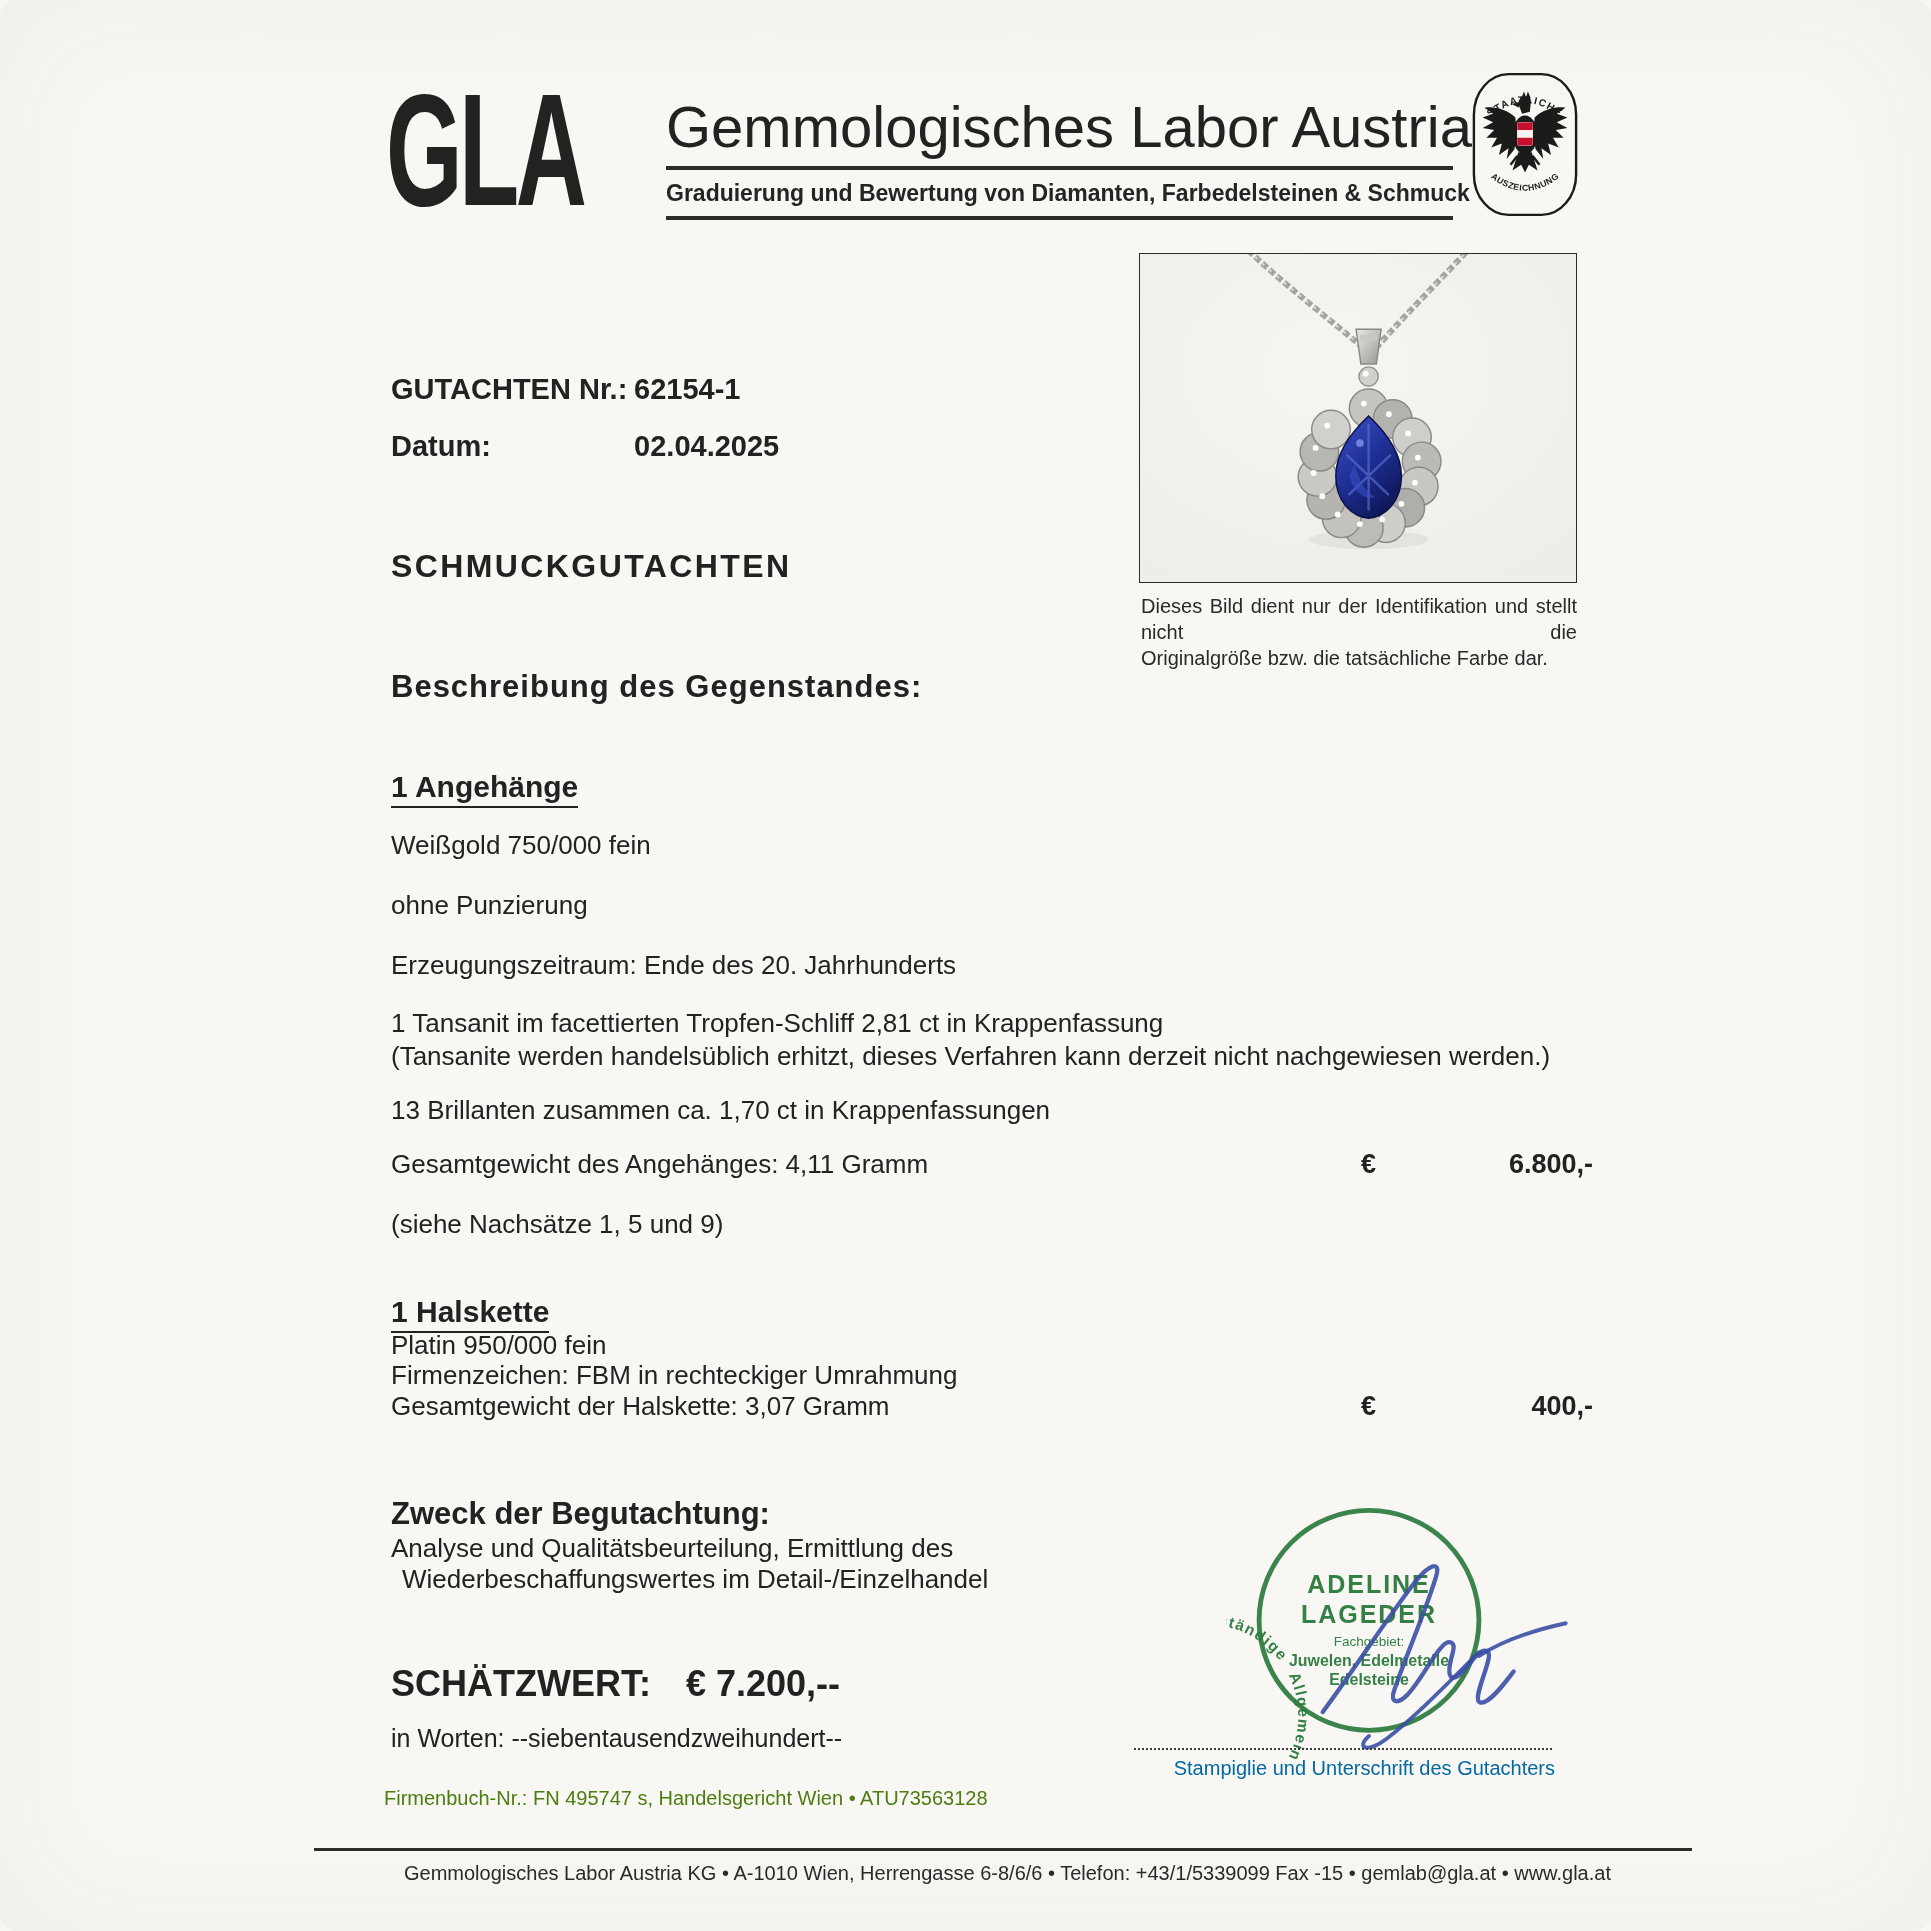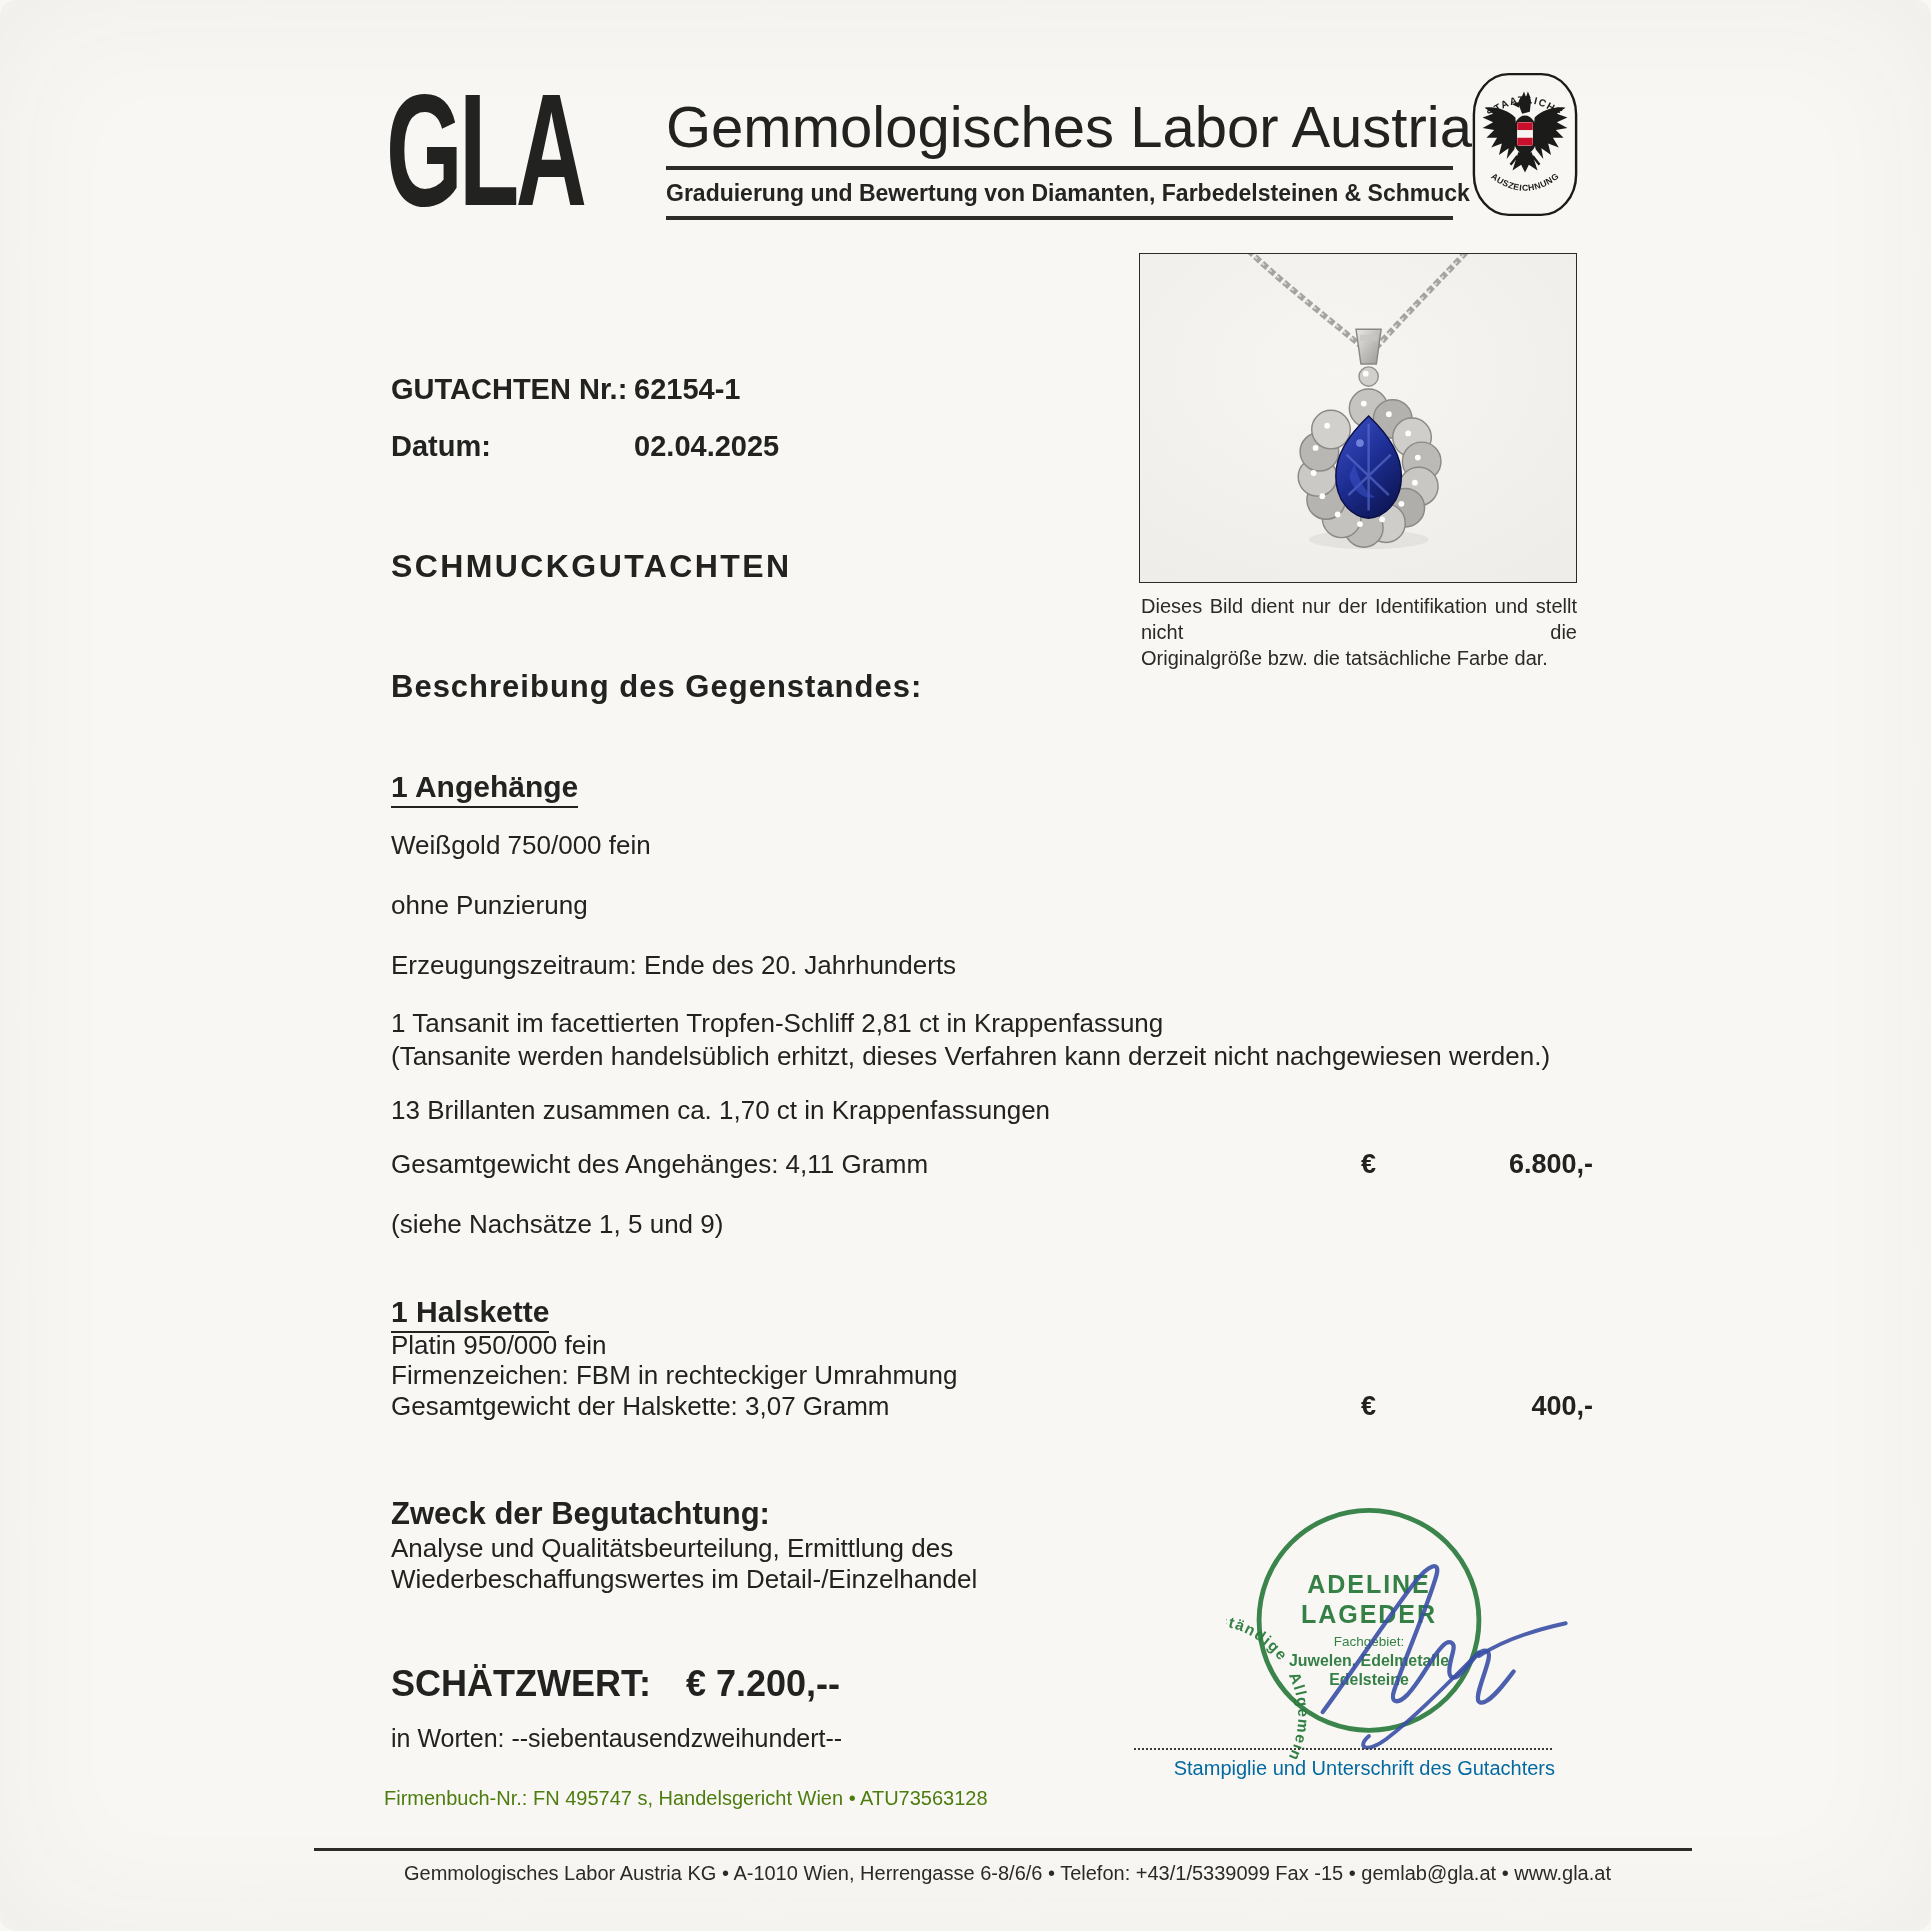--- a/index.html
+++ b/index.html
@@ -48,21 +48,21 @@
   .r-l4{top:1008px;} .r-l5{top:1041px;} .r-l6{top:1095px;}
   .price-row{width:1202px;}
   .r-price1{top:1149px;}
   .r-siehe{top:1209px;}
   .r-item2{top:1295px;}
   .r-h1{top:1330px;} .r-h2{top:1360px;}
   .r-price2{top:1391px;}
   .cur{position:absolute;left:970px;top:0;font-weight:bold;font-size:27px;}
   .price{position:absolute;right:0;top:0;font-weight:bold;font-size:27px;}
   .r-zweck{top:1496px;font-size:31px;}
-  .r-z1{top:1533px;} .r-z2{top:1564px;}
+  .r-z1{top:1533px;} .r-z2{top:1564px;margin-left:11px;}
   .r-schaetz{top:1663px;font-size:36px;}
   .r-schaetz .val{margin-left:25px;}
   .r-inworten{top:1724px;font-size:25px;}
 
   
   .stamp-svg{left:1226px;top:1495px;}
   .stamp-ring{fill:none;stroke:var(--stampGreen,#2a7a3c);stroke-width:5;opacity:.92;}
   .stamp-txt{fill:var(--stampGreen,#2a7a3c);opacity:.95;}
   .sig{fill:none;stroke:var(--sigBlue,#3a4fa5);stroke-linecap:round;stroke-linejoin:round;opacity:.9;}
   .dotted-line{left:1134px;top:1748px;width:418px;border-top:2.9px dotted #3c3c3a;height:0;}

